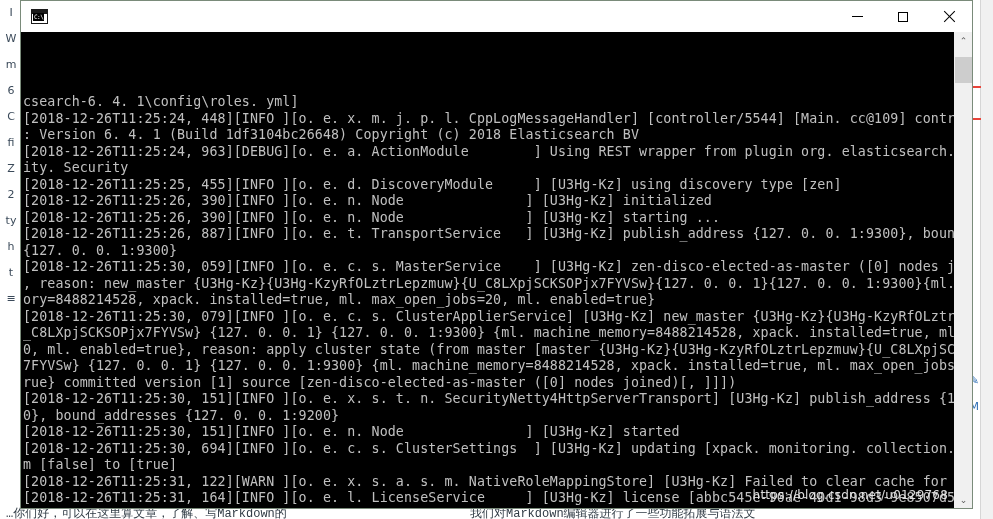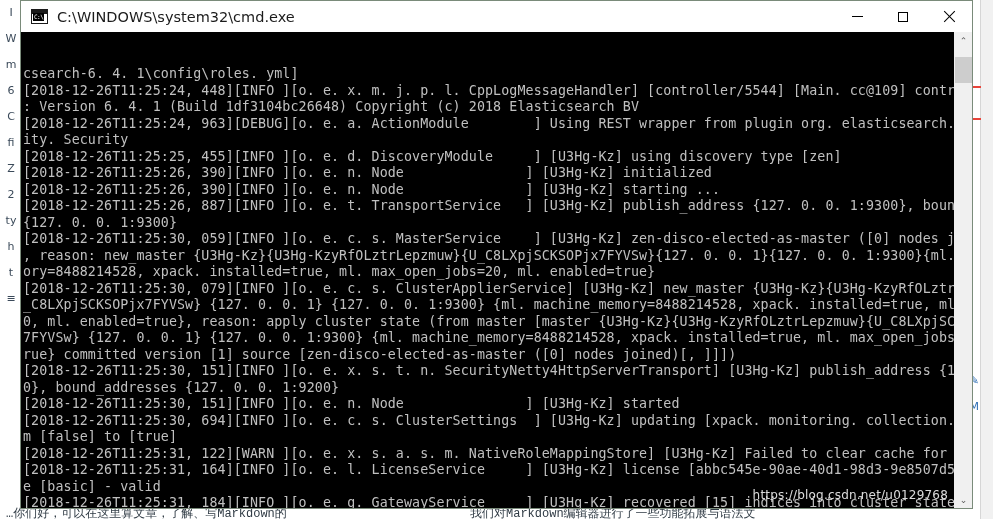--- a/index.html
+++ b/index.html
@@ -185,20 +185,21 @@
     background: #000000;
     color: #c0c0c0;
     font-family: "DejaVu Sans Mono", monospace;
     font-size: 13.3px;
     line-height: 16.5px;
     letter-spacing: 0.1px;
     padding: 1px 16px 0 2px;
     white-space: pre;
     overflow: hidden;
     position: relative;
+    margin-top: 28px;
   }
   .console-text .line { height: 16.5px; }
 
   .watermark {
     position: absolute;
     right: 6px;
     bottom: 5px;
     font-family: "DejaVu Sans", sans-serif;
     font-size: 12px;
     color: #ededed;
@@ -272,21 +273,20 @@
   <div class="bg-bottom-text">
     <span class="seg-a">…你们好，可以在这里算文章，了解、写Markdown的</span>
     <span class="seg-b">我们对Markdown编辑器进行了一些功能拓展与语法文</span>
   </div>
 </div>
 
 <div id="cmd-window">
 
   <div class="titlebar">
     <div class="title-icon"></div>
-    <div class="title-text">C:\WINDOWS\system32\cmd.exe</div>
 
     <div class="win-controls">
       <div class="win-btn">
         <span class="glyph-min"></span>
       </div>
       <div class="win-btn">
         <span class="glyph-max"></span>
       </div>
       <div class="win-btn close">
         <span class="glyph-close"></span>

